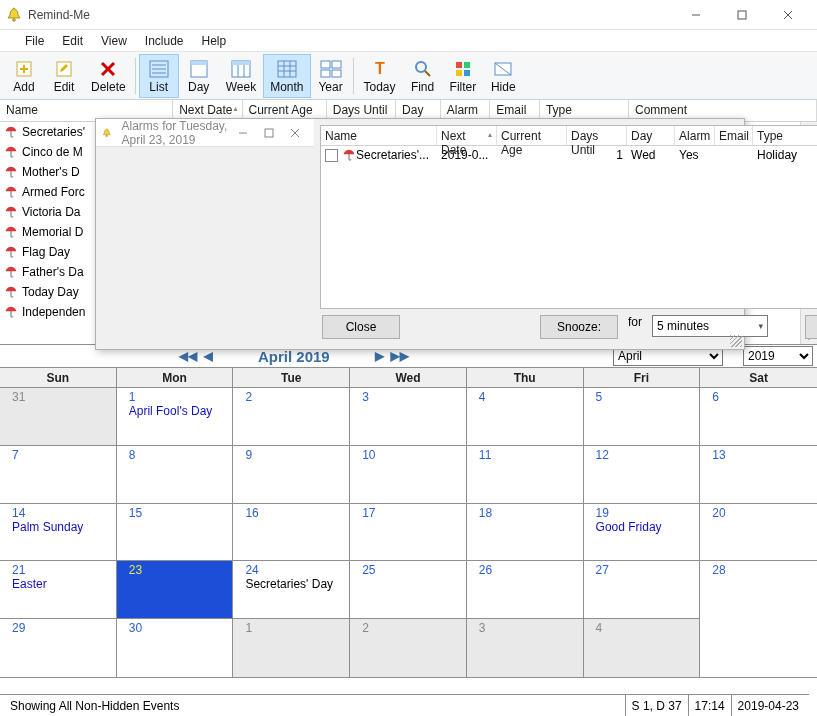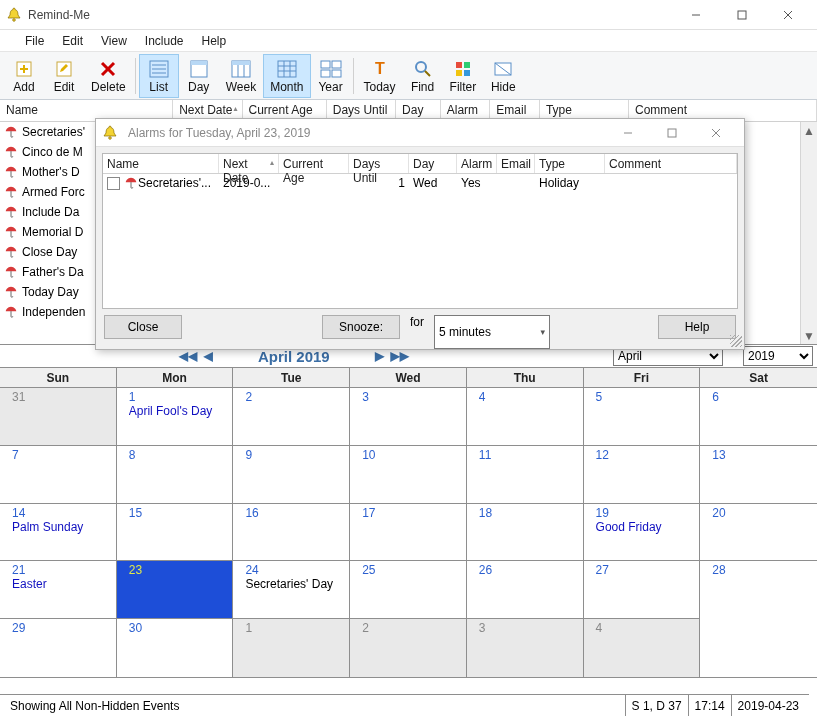--- a/index.html
+++ b/index.html
@@ -132,21 +132,21 @@
   .statusbar .seg { padding:0 6px; border-left:1px solid #8e8e8e; height:100%; display:flex;align-items:center;}
   .statusbar .seg:first-child{border-left:none; flex:1;}
   
   .dialog {
     position:absolute;
     left:95px; top:118px;
     width:650px; height:232px;
     background:#f0f0f0;
     border:1px solid #b0b0b0;
     box-shadow: 2px 2px 8px rgba(0,0,0,0.25);
-    display:flex; flex-direction:column;
+    display:flex; flex-direction:row;
   }
   .dlg-title {
     height:28px; background:#fff; display:flex; align-items:center; padding:0 6px;
     border-bottom:1px solid #e0e0e0;
   }
   .dlg-title .t { color:#888; font-size:12px; margin-left:4px;}
   .dlg-winbtn { width:44px; height:28px; display:flex;align-items:center;justify-content:center; color:#666;}
   .dlg-body { flex:1; padding:6px; display:flex; flex-direction:column;}
   .dlg-list {
     flex:1; background:#fff; border:1px solid #b8b8b8; display:flex; flex-direction:column;
@@ -156,21 +156,21 @@
   .dlg-row { height:20px; display:flex; align-items:flex-start;}
   .dlg-row .c { padding:2px 4px; color:#000;}
   .dlg-btnrow {
     height:34px; display:flex; align-items:flex-start; gap:10px; padding:6px 2px 0 2px;
   }
   .winbutton {
     height:24px; min-width:78px; background:#e1e1e1; border:1px solid #adadad;
     display:flex;align-items:center;justify-content:center; color:#000; font-size:12px; padding:0 12px;
   }
   .combo {
-    height:34px; background:#fff; border:1px solid #7a7a7a; display:flex; align-items:center;
+    height:22px; background:#fff; border:1px solid #7a7a7a; display:flex; align-items:center;
     padding:0 4px; font-size:12px; width:116px; justify-content:space-between;
   }
   .sort-glyph{ position:absolute; right:4px; top:4px; font-size:8px; color:#888;}
   .resizer{ position:absolute; right:2px; bottom:2px; width:12px;height:12px;
     background: repeating-linear-gradient(135deg,#aaa 0 1px,transparent 1px 3px);}
   svg { display:block;}
   .cb { width:13px;height:13px;border:1px solid #888;background:#fff;margin-right:4px;}
 </style>
 </head>
 <body>
@@ -376,37 +376,37 @@
         <path d="M8 13q0 1 1 1t1-1" fill="none" stroke="#555"></path>
       </svg>
       <span>Armed Forc</span>
     </div>
     <div class="row">
       <svg width="14" height="14" class="umbrella" viewBox="0 0 16 16">
         <path d="M8 2C4 2 2 6 2 7h12c0-1-2-5-6-5z" fill="#d83a3a"></path>
         <line x1="8" y1="7" x2="8" y2="13" stroke="#555"></line>
         <path d="M8 13q0 1 1 1t1-1" fill="none" stroke="#555"></path>
       </svg>
-      <span>Include Da</span>
+      <span>Victoria Da</span>
     </div>
     <div class="row">
       <svg width="14" height="14" class="umbrella" viewBox="0 0 16 16">
         <path d="M8 2C4 2 2 6 2 7h12c0-1-2-5-6-5z" fill="#d83a3a"></path>
         <line x1="8" y1="7" x2="8" y2="13" stroke="#555"></line>
         <path d="M8 13q0 1 1 1t1-1" fill="none" stroke="#555"></path>
       </svg>
       <span>Memorial D</span>
     </div>
     <div class="row">
       <svg width="14" height="14" class="umbrella" viewBox="0 0 16 16">
         <path d="M8 2C4 2 2 6 2 7h12c0-1-2-5-6-5z" fill="#d83a3a"></path>
         <line x1="8" y1="7" x2="8" y2="13" stroke="#555"></line>
         <path d="M8 13q0 1 1 1t1-1" fill="none" stroke="#555"></path>
       </svg>
-      <span>Close Day</span>
+      <span>Flag Day</span>
     </div>
     <div class="row">
       <svg width="14" height="14" class="umbrella" viewBox="0 0 16 16">
         <path d="M8 2C4 2 2 6 2 7h12c0-1-2-5-6-5z" fill="#d83a3a"></path>
         <line x1="8" y1="7" x2="8" y2="13" stroke="#555"></line>
         <path d="M8 13q0 1 1 1t1-1" fill="none" stroke="#555"></path>
       </svg>
       <span>Father's Da</span>
     </div>
     <div class="row">

